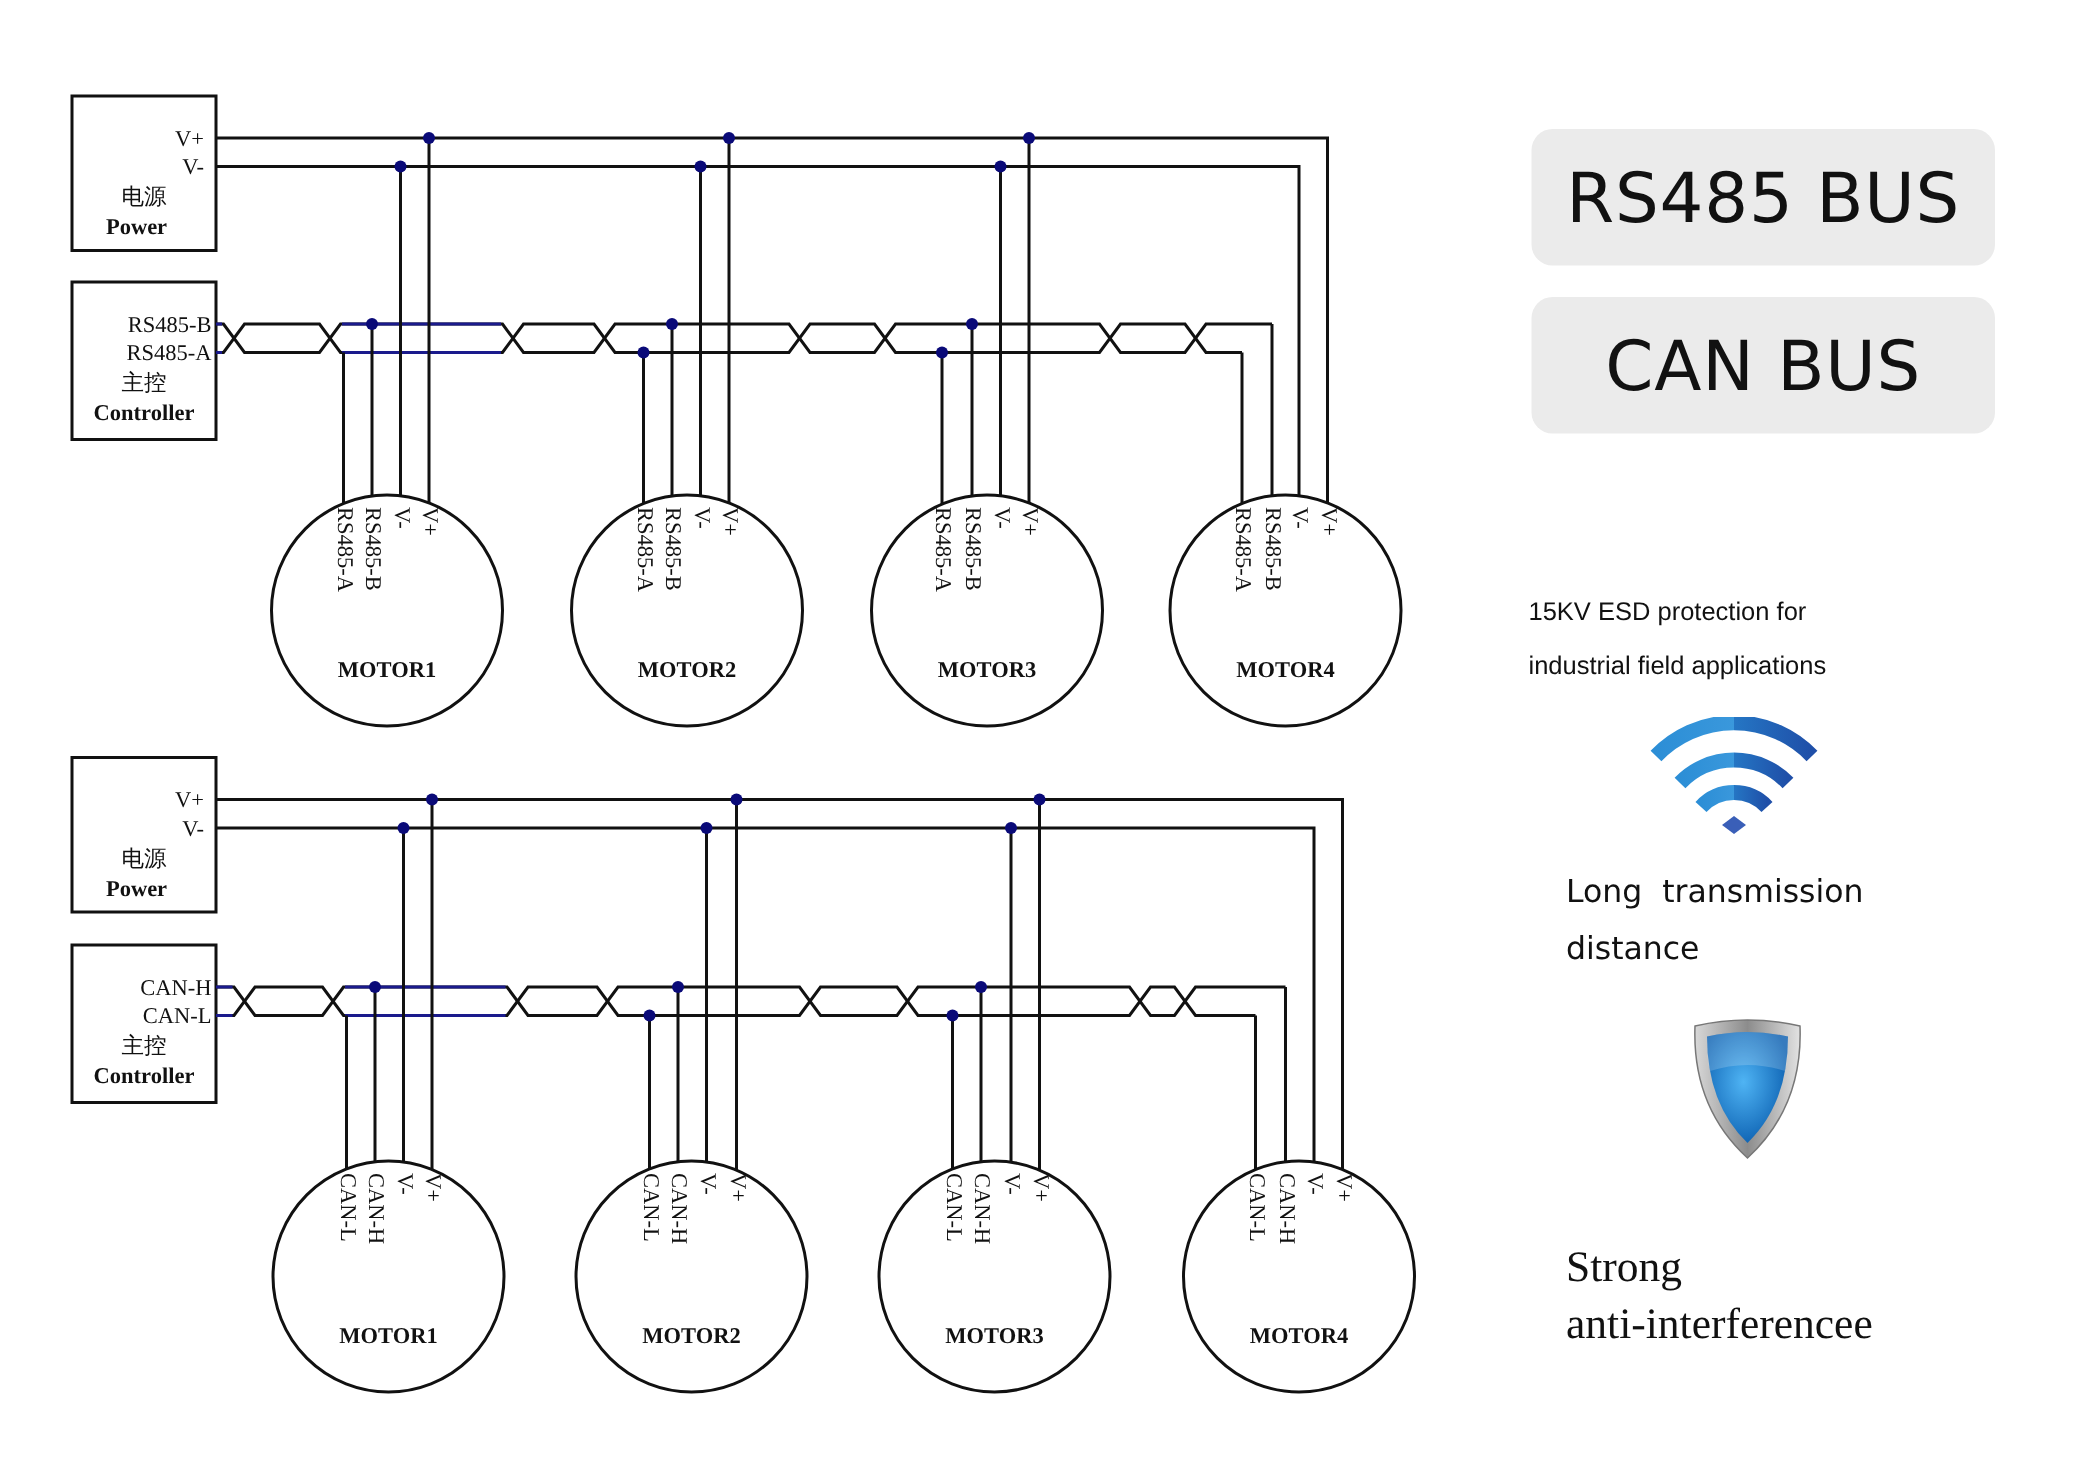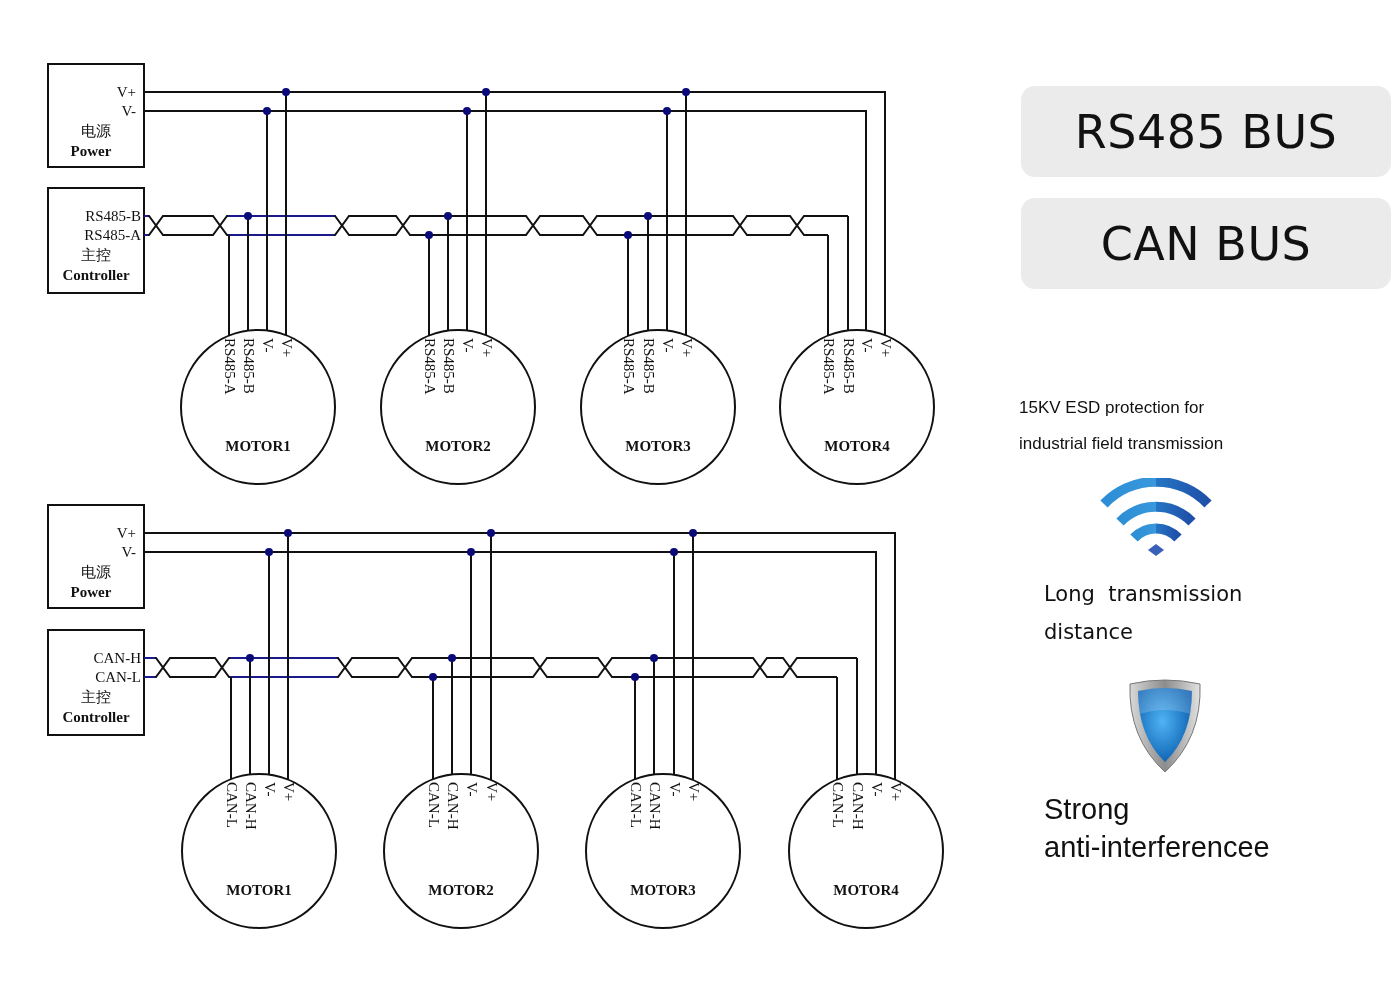--- a/index.html
+++ b/index.html
@@ -8,29 +8,29 @@
   .box { fill:#fff; stroke:#111; stroke-width:2; }
   .wire { fill:none; stroke:#111; stroke-width:2; }
   .wire-blue { fill:none; stroke:#1a1a8c; stroke-width:2; }
   .dot { fill:#0a0a78; }
   .motor { fill:#fff; stroke:#111; stroke-width:2; }
   .lbl { font-family:"Liberation Serif", serif; font-size:15px; fill:#111; }
   .lbl-b { font-family:"Liberation Serif", serif; font-size:15px; font-weight:bold; fill:#111; }
   .motor-name { font-family:"Liberation Serif", serif; font-size:15px; font-weight:bold; fill:#111; }
   .pin { font-family:"Liberation Serif", serif; font-size:15px; fill:#111; }
 
-  .pill { position:absolute; left:1021px; width:370px; height:91px; background:#ebebeb; border-radius:14px;
+  .pill { position:absolute; left:1021px; width:309px; height:91px; background:#ebebeb; border-radius:14px;
           display:flex; align-items:center; justify-content:center;
           font-family:"DejaVu Sans", sans-serif; font-size:46px; color:#111; letter-spacing:0.5px; }
   #pill-rs485 { top:86px; }
   #pill-can { top:198px; }
   .feat { position:absolute; color:#111; }
   #esd-text { left:1019px; top:390px; font-family:"Liberation Sans", sans-serif; font-size:17px; line-height:36px; }
   #long-text { left:1044px; top:575px; font-family:"DejaVu Sans", sans-serif; font-size:21px; line-height:38px; }
-  #strong-text { left:1044px; top:790px; font-family:Liberation Sans, sans-serif; font-size:29px; line-height:38px; }
+  #strong-text { left:1044px; top:826px; font-family:Liberation Serif, serif; font-size:29px; line-height:38px; }
   #wifi-icon { position:absolute; left:1098px; top:478px; }
   #shield-icon { position:absolute; left:1126px; top:678px; }
 </style>
 </head>
 <body>
 
 <svg id="diagram" width="1000" height="986" viewBox="0 0 1000 986" xmlns="http://www.w3.org/2000/svg">
     <g>
       <g>
         <rect x="48" y="64" width="96" height="103" class="box"></rect>
@@ -193,21 +193,21 @@
 
 <div id="pill-rs485" class="pill">
     <span>RS485 BUS</span>
   </div>
 <div id="pill-can" class="pill">
     <span>CAN BUS</span>
   </div>
 
 <div id="esd-text" class="feat">
   <div>15KV ESD protection for</div>
-  <div>industrial field transmission</div>
+  <div>industrial field applications</div>
 </div>
 
 <svg id="wifi-icon" width="116" height="82" viewBox="0 0 116 82">
   <defs>
     <linearGradient id="wg" x1="0" x2="1" y1="0" y2="0">
       <stop offset="0" stop-color="#2c8ed6"></stop>
       <stop offset="0.5" stop-color="#3a98dc"></stop>
       <stop offset="0.5" stop-color="#2576c4"></stop>
       <stop offset="1" stop-color="#1f4fa8"></stop>
     </linearGradient>

